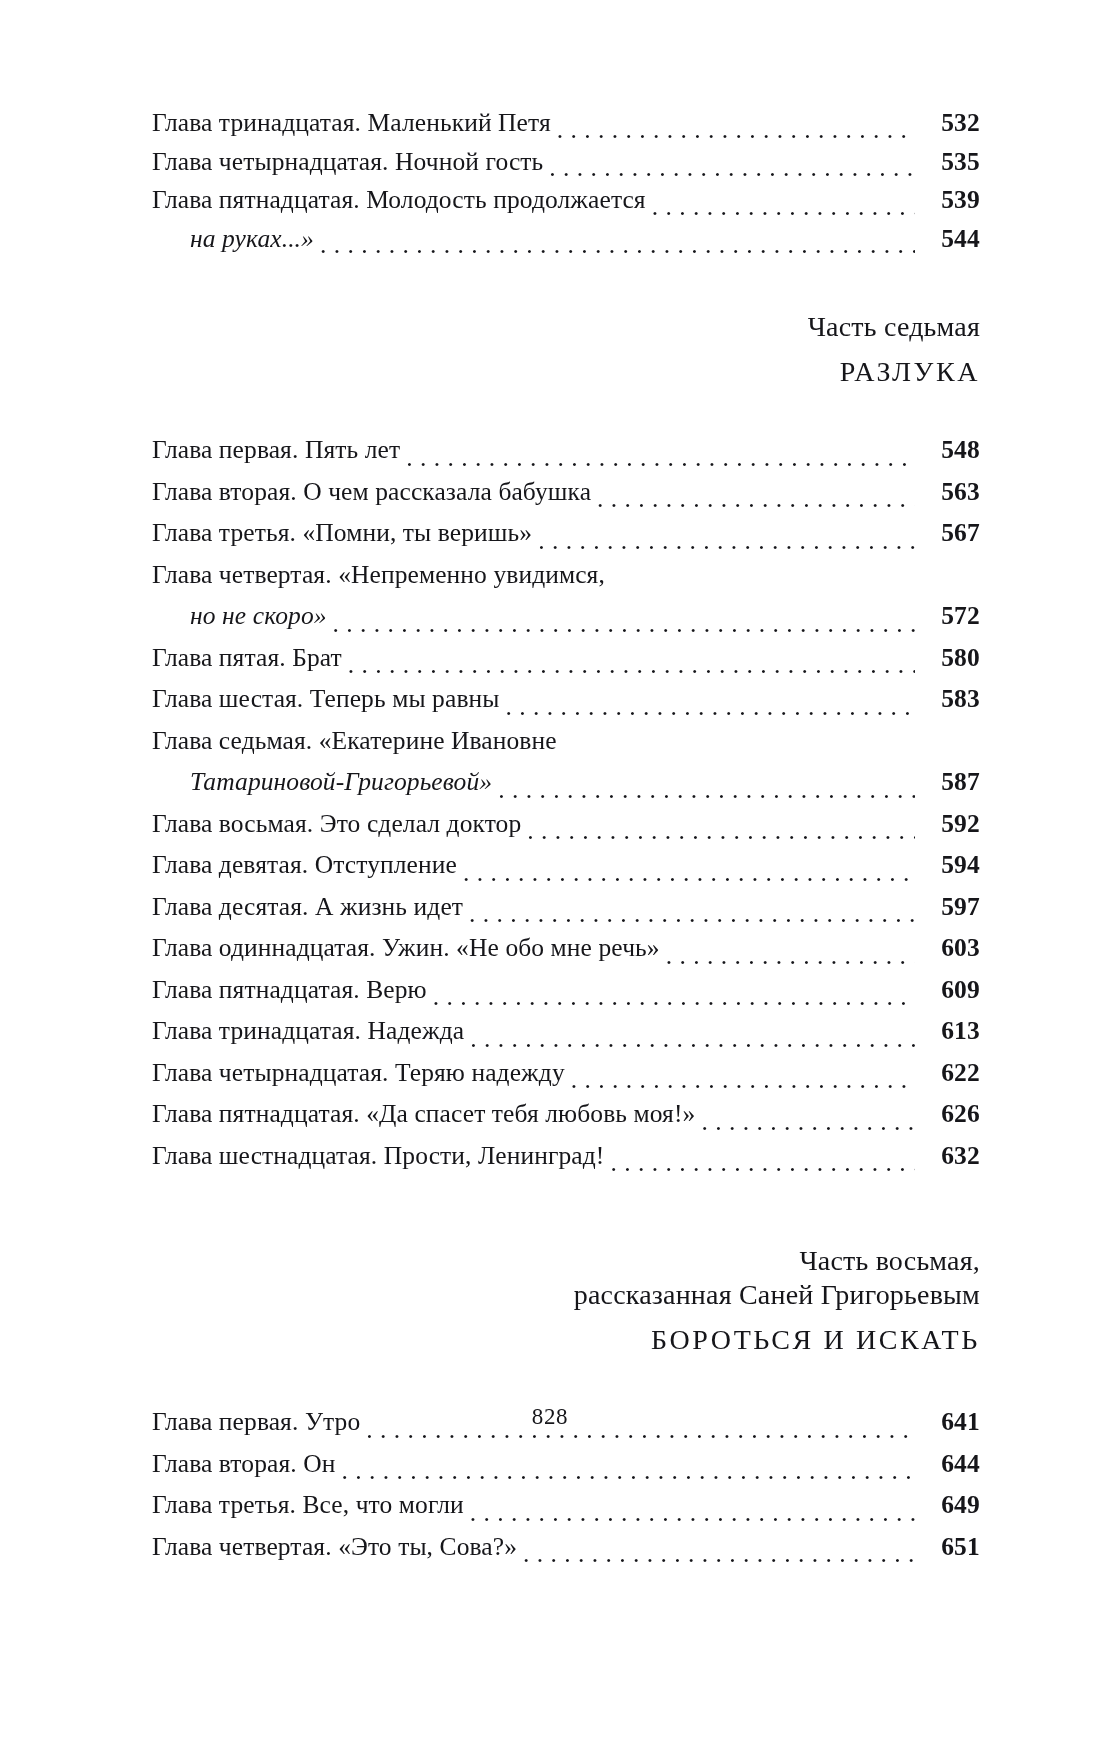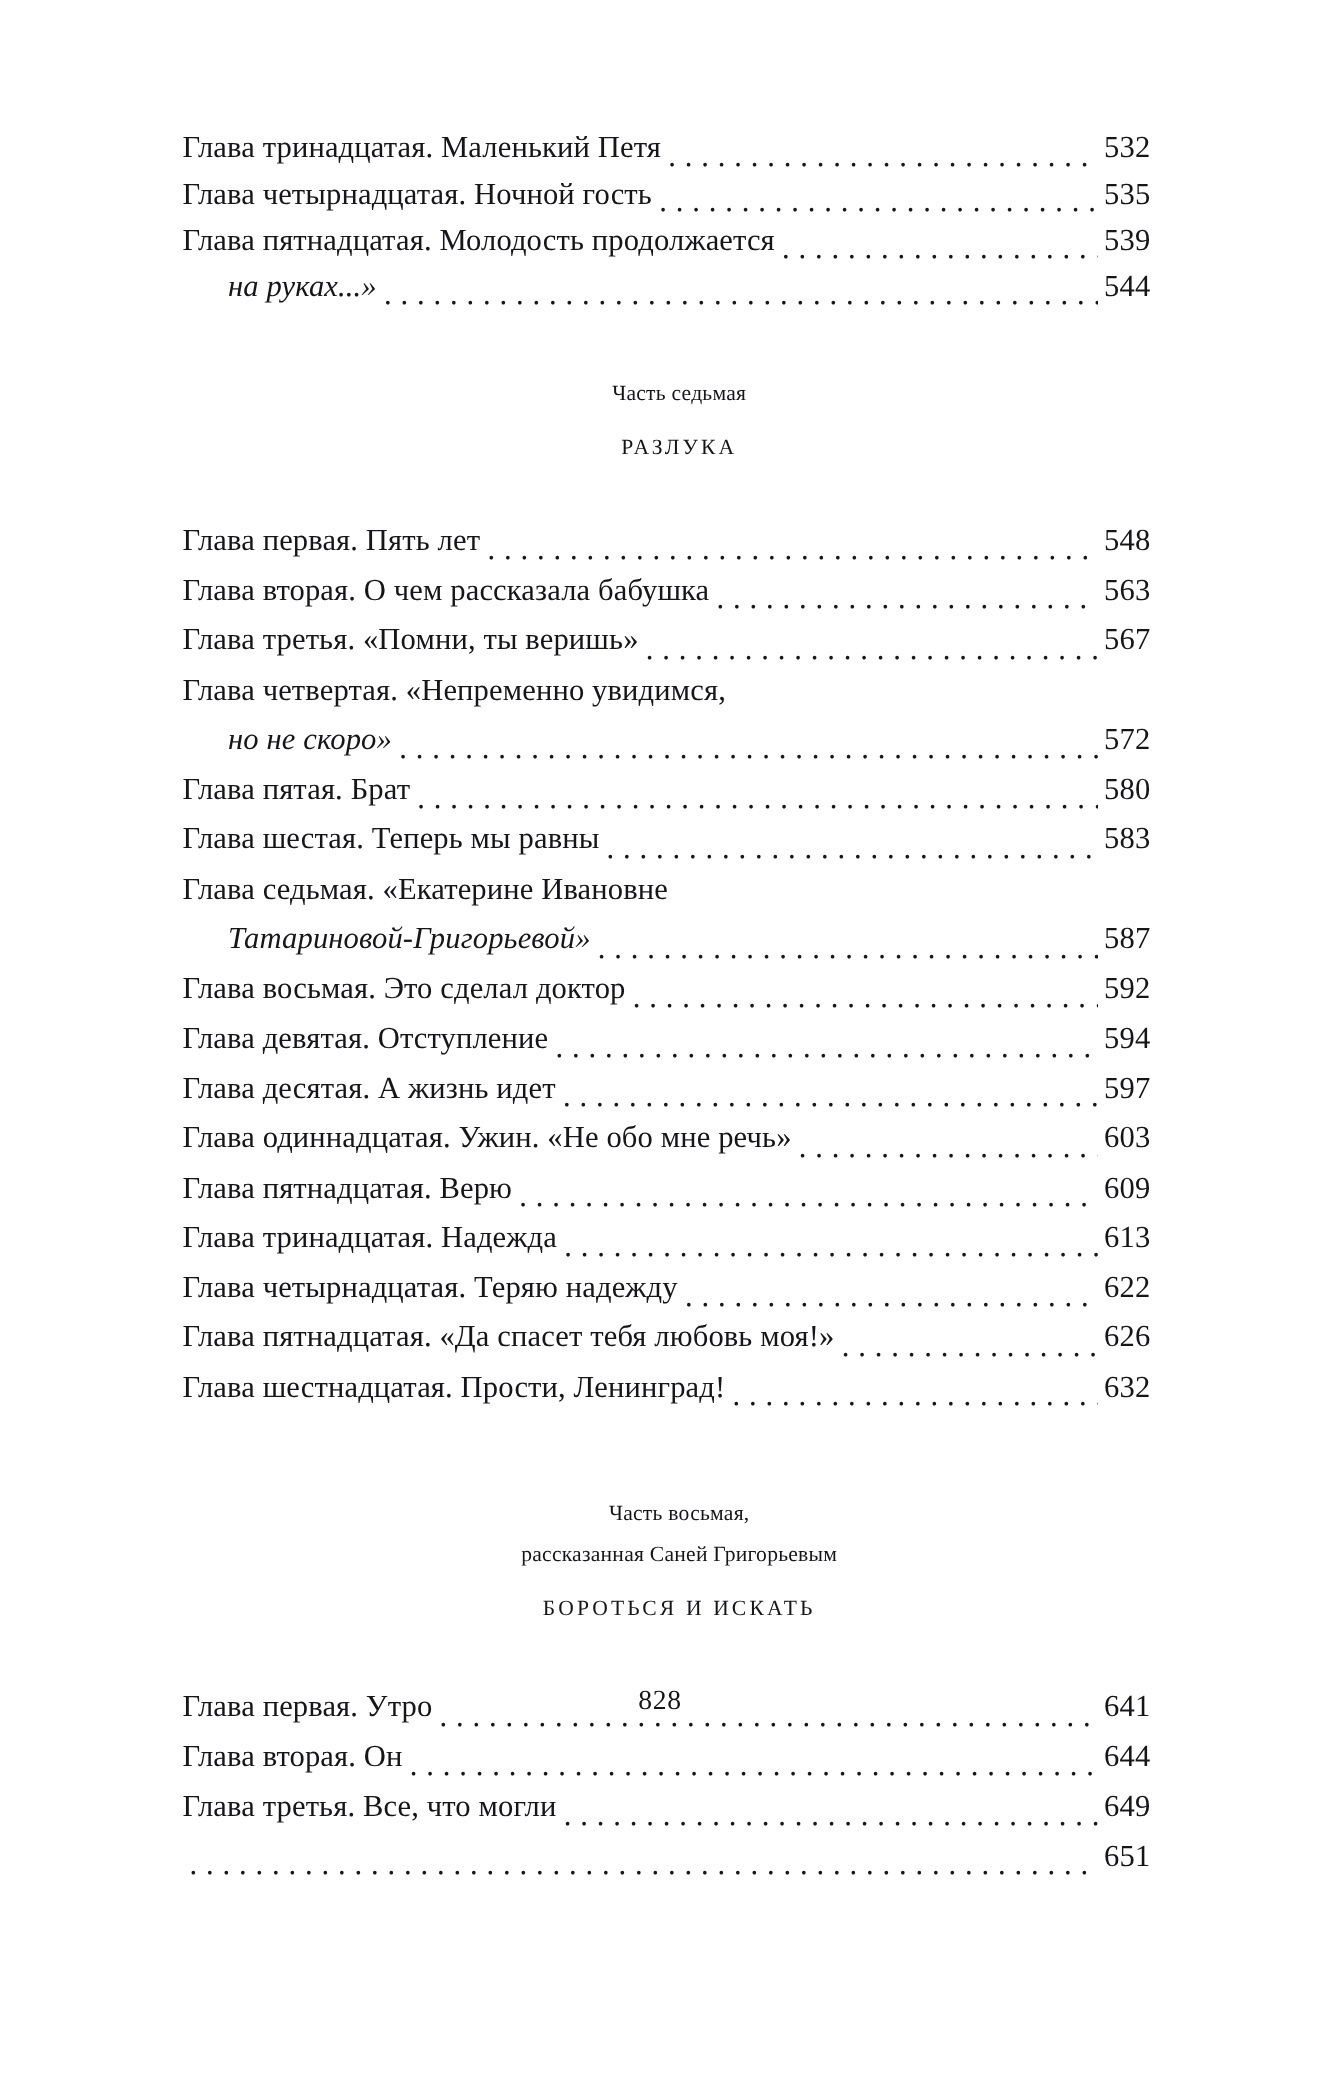--- a/index.html
+++ b/index.html
@@ -61,36 +61,37 @@
     bottom: 0.02em;
     letter-spacing: 0.5px;
     font-size: 25.5px;
     line-height: 1;
     color: #16161a;
     white-space: nowrap;
   }
   .entry .pagenum {
     flex: 0 0 auto;
     width: 60px;
-    text-align: left;
+    text-align: right;
     letter-spacing: 0.2px;
+    font-weight: bold;
   }
 
   
   .entry.cont .title {
     padding-left: 38px;
     font-style: italic;
   }
   
   .entry.nolead .leader::before { content: ""; }
 
   
   .part-heading {
-    text-align: center;
-    font-size: 18px;
+    text-align: right;
+    font-size: 28px;
     line-height: 34px;
   }
   .part-heading .part-label {
     display: block;
     letter-spacing: 0.2px;
   }
   .part-heading .part-teller {
     display: block;
     letter-spacing: 0.2px;
   }
@@ -297,20 +298,21 @@
         <span class="pagenum">644</span>
       </div>
 
       <div class="entry">
         <span class="title">Глава третья. Все, что могли</span>
         <span class="leader"></span>
         <span class="pagenum">649</span>
       </div>
 
       <div class="entry">
+        <span class="title">Глава четвертая. «Это ты, Сова?»</span>
         <span class="leader"></span>
         <span class="pagenum">651</span>
       </div>
 
     </div>
 
   </div>
 
   <div class="folio">828</div>
 </div>

